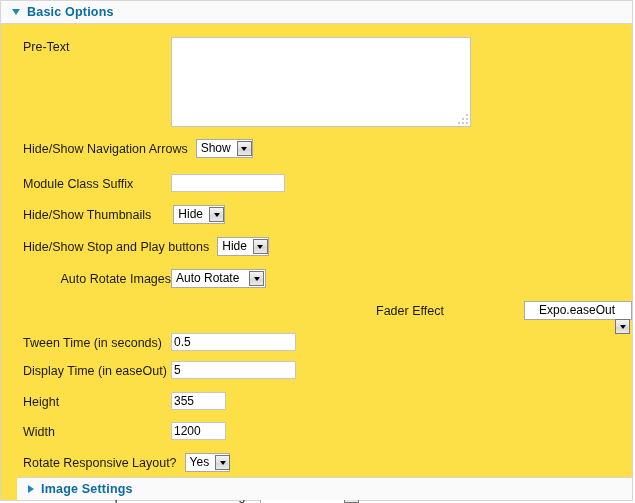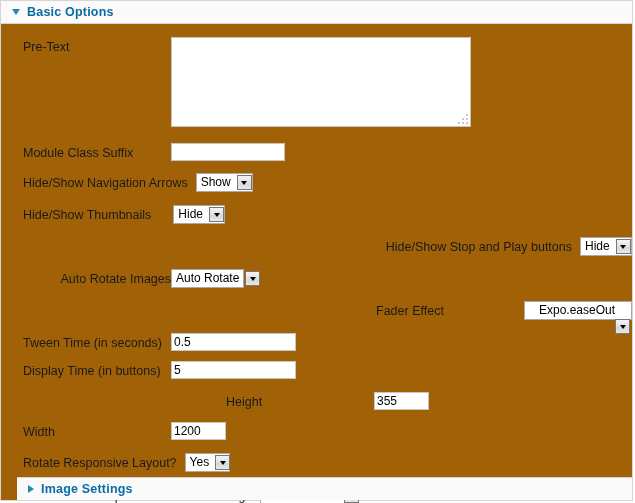--- a/index.html
+++ b/index.html
@@ -14,21 +14,21 @@
     font-size: 12px;
     color: #000000;
     overflow: hidden;
   }
 
   .panel {
     width: 633px;
     height: 501px;
     border: 1px solid #d5d5d5;
     box-sizing: border-box;
-    background: #a16207;
+    background: #fde047;
     position: relative;
   }
 
   
   .section-header {
     height: 23px;
     background: #fafafa;
     border-bottom: 1px solid #d5d5d5;
     display: flex;
     align-items: center;
@@ -203,58 +203,58 @@
           <i style="right:0;   bottom:0;"></i>
           <i style="right:4px; bottom:0;"></i>
           <i style="right:8px; bottom:0;"></i>
           <i style="right:0;   bottom:4px;"></i>
           <i style="right:4px; bottom:4px;"></i>
           <i style="right:0;   bottom:8px;"></i>
         </span>
       </span>
     </div>
 
-    <div class="row" style="padding-top:16px;">
-      <span class="lbl lbl-col">Module Class Suffix</span>
-      <input type="text" class="txt w-wide" value="" style="">
-    </div>
-
     <div class="row" style="padding-top:12px;">
       <span class="lbl lbl-inline">Hide/Show Navigation Arrows</span>
       <span class="sel" style="width:57px;">
         <span class="sel-val">Show</span>
         <span class="sel-btn">
           <span class="sel-arrow"></span>
         </span>
       </span>
     </div>
 
+    <div class="row" style="padding-top:16px;">
+      <span class="lbl lbl-col">Module Class Suffix</span>
+      <input type="text" class="txt w-wide" value="" style="">
+    </div>
+
     <div class="row" style="padding-top:13px;">
       <span class="lbl lbl-inline">Hide/Show Thumbnails</span>
       <span class="sel" style="width:52px;margin-left:14px;">
         <span class="sel-val">Hide</span>
         <span class="sel-btn">
           <span class="sel-arrow"></span>
         </span>
       </span>
     </div>
 
-    <div class="row" style="padding-top:13px;justify-content:flex-end;">
+    <div class="row" style="padding-top:13px;">
       <span class="lbl lbl-inline">Hide/Show Stop and Play buttons</span>
       <span class="sel" style="width:52px;">
         <span class="sel-val">Hide</span>
         <span class="sel-btn">
           <span class="sel-arrow"></span>
         </span>
       </span>
     </div>
 
     <div class="row" style="padding-top:13px;text-align:right;">
       <span class="lbl lbl-col">Auto Rotate Images</span>
-      <span class="sel" style="width:73px;">
+      <span class="sel" style="width:95px;">
         <span class="sel-val">Auto Rotate</span>
         <span class="sel-btn">
           <span class="sel-arrow"></span>
         </span>
       </span>
     </div>
 
     <div class="row" style="padding-top:13px;justify-content:flex-end;">
       <span class="lbl lbl-col">Fader Effect</span>
       <span class="sel" style="width:108px;flex-direction:column;">
@@ -264,25 +264,25 @@
         </span>
       </span>
     </div>
 
     <div class="row" style="padding-top:13px;">
       <span class="lbl lbl-col">Tween Time (in seconds)</span>
       <input type="text" class="txt w-mid" value="0.5" style="">
     </div>
 
     <div class="row" style="padding-top:10px;">
-      <span class="lbl lbl-col">Display Time (in buttons)</span>
+      <span class="lbl lbl-col">Display Time (in easeOut)</span>
       <input type="text" class="txt w-mid" value="5" style="">
     </div>
 
-    <div class="row" style="padding-top:13px;justify-content:center;">
+    <div class="row" style="padding-top:13px;">
       <span class="lbl lbl-col">Height</span>
       <input type="text" class="txt w-small" value="355" style="">
     </div>
 
     <div class="row" style="padding-top:12px;">
       <span class="lbl lbl-col">Width</span>
       <input type="text" class="txt w-small" value="1200" style="">
     </div>
 
     <div class="row" style="padding-top:13px;">

